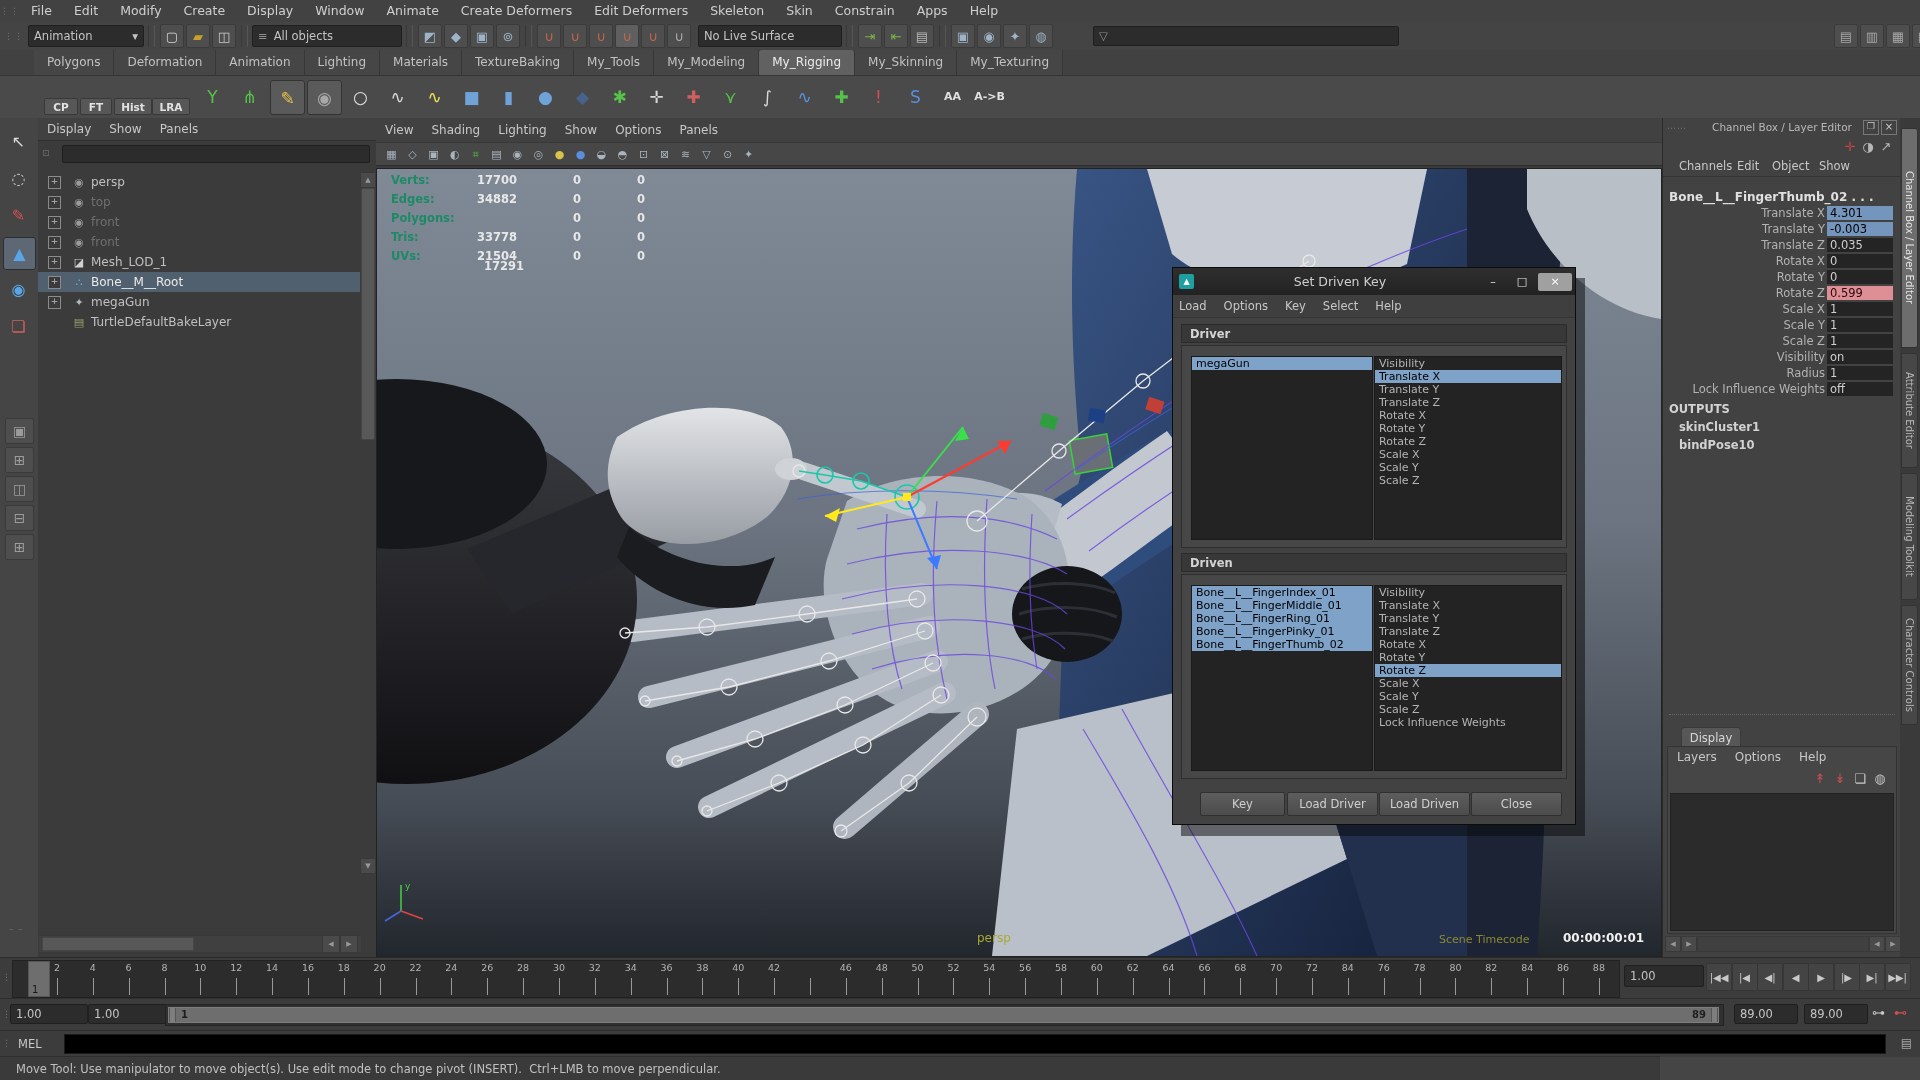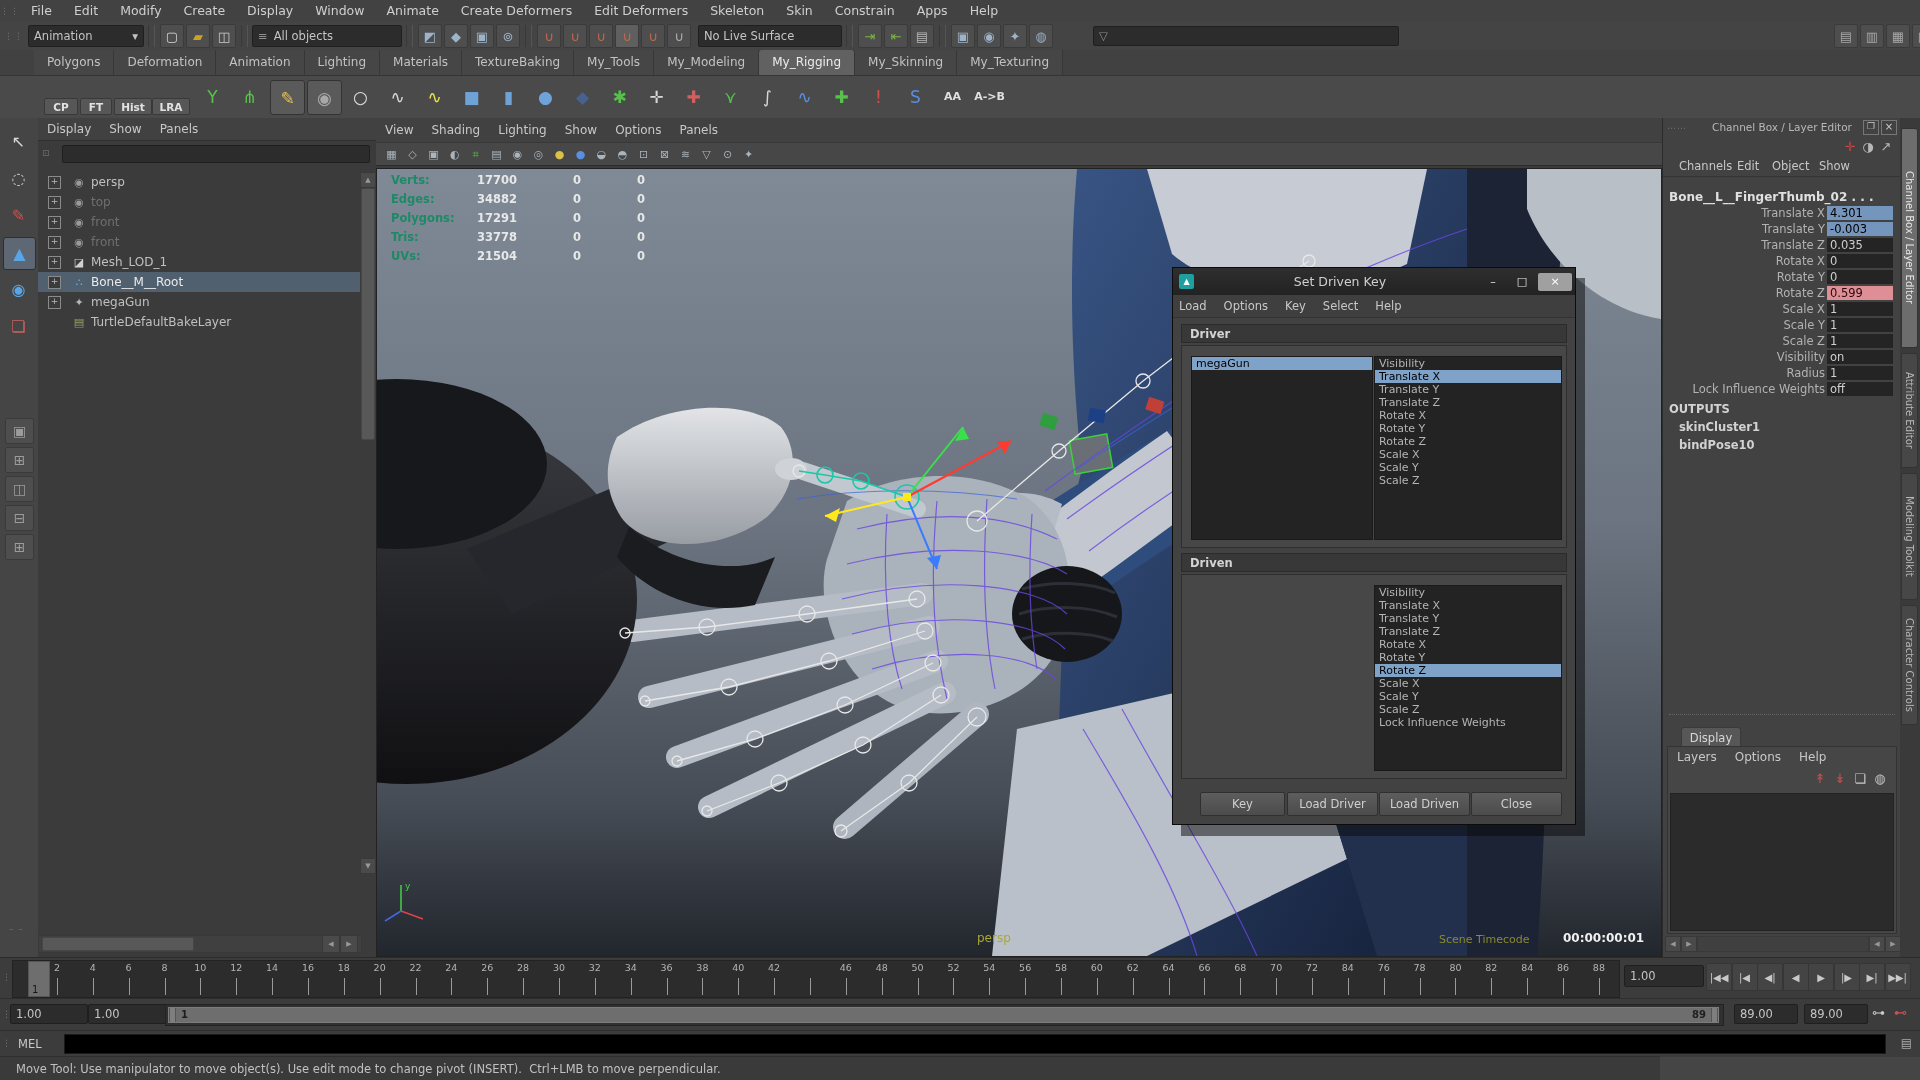--- a/index.html
+++ b/index.html
@@ -504,21 +504,21 @@
             <span class="hud-v" style="left: 198px;">0</span>
           </div>
           <div class="hud-row">
             <span class="hud-lbl">Edges:</span>
             <span class="hud-v" style="left: 70px;">34882</span>
             <span class="hud-v" style="left: 134px;">0</span>
             <span class="hud-v" style="left: 198px;">0</span>
           </div>
           <div class="hud-row">
             <span class="hud-lbl">Polygons:</span>
-            <span class="hud-v" style="left: 70px;">17291</span>
+            <span class="hud-v" style="left: 77px; margin-top: 48px;">17291</span>
             <span class="hud-v" style="left: 134px;">0</span>
             <span class="hud-v" style="left: 198px;">0</span>
           </div>
           <div class="hud-row">
             <span class="hud-lbl">Tris:</span>
             <span class="hud-v" style="left: 70px;">33778</span>
             <span class="hud-v" style="left: 134px;">0</span>
             <span class="hud-v" style="left: 198px;">0</span>
           </div>
           <div class="hud-row">
@@ -668,20 +668,27 @@
           <div class="sdk-row">Rotate X</div>
           <div class="sdk-row">Rotate Y</div>
           <div class="sdk-row">Rotate Z</div>
           <div class="sdk-row">Scale X</div>
           <div class="sdk-row">Scale Y</div>
           <div class="sdk-row">Scale Z</div>
         </div>
     </div>
     <div class="sdk-grouphdr" style="top:285px">Driven</div>
     <div class="sdk-body" style="top:306px;height:205px">
+      <div id="sdk-driven-obj" class="sdk-list" style="left:9px;top:10px;width:180px;height:184px">
+          <div class="sdk-row sel">Bone__L__FingerIndex_01</div>
+          <div class="sdk-row sel">Bone__L__FingerMiddle_01</div>
+          <div class="sdk-row sel">Bone__L__FingerRing_01</div>
+          <div class="sdk-row sel">Bone__L__FingerPinky_01</div>
+          <div class="sdk-row sel">Bone__L__FingerThumb_02</div>
+        </div>
       <div id="sdk-driven-attr" class="sdk-list" style="left:192px;top:10px;width:186px;height:184px">
           <div class="sdk-row">Visibility</div>
           <div class="sdk-row">Translate X</div>
           <div class="sdk-row">Translate Y</div>
           <div class="sdk-row">Translate Z</div>
           <div class="sdk-row">Rotate X</div>
           <div class="sdk-row">Rotate Y</div>
           <div class="sdk-row sel">Rotate Z</div>
           <div class="sdk-row">Scale X</div>
           <div class="sdk-row">Scale Y</div>

